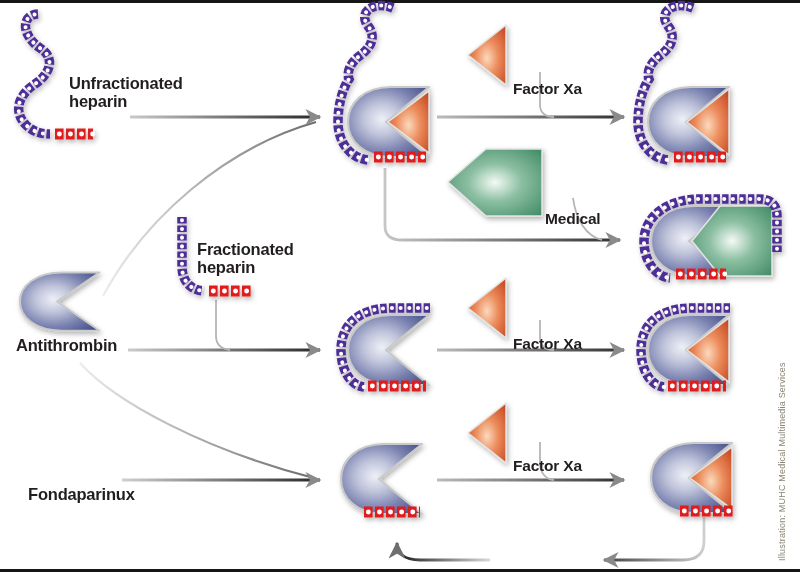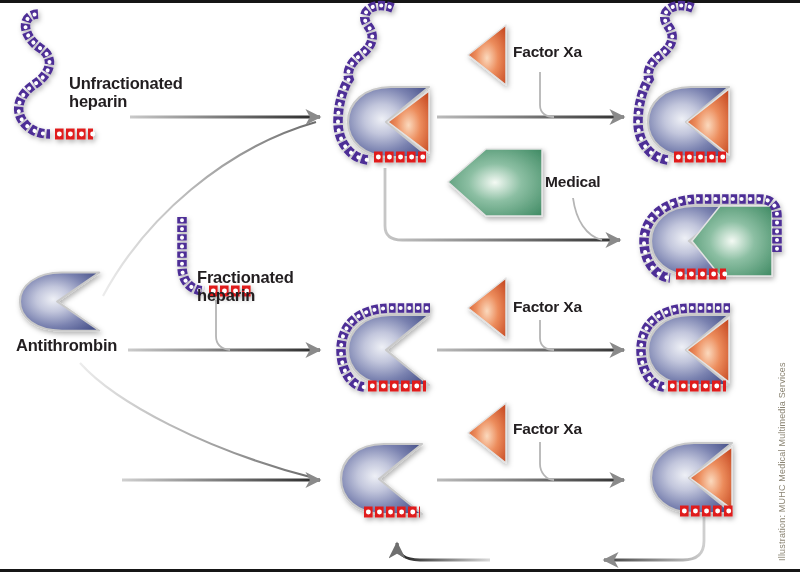--- a/index.html
+++ b/index.html
@@ -1,21 +1,21 @@
 <!DOCTYPE html>
 <html><head>
 <meta charset="utf-8">
 <style>
   html,body{margin:0;padding:0;background:#ffffff;}
   #stage{position:relative;width:800px;height:572px;background:#ffffff;overflow:hidden;
          font-family:"Liberation Sans",sans-serif;}
   .bar{position:absolute;left:0;width:800px;height:3px;background:#161616;}
   .lbl{position:absolute;font-weight:700;font-size:16.5px;line-height:1.07;color:#221e20;
        letter-spacing:-0.2px;white-space:pre-line;}
-  .lbl.small{font-size:15.5px;}
+  .lbl.small{font-size:15.5px;margin-top:37px;}
   .credit{position:absolute;left:777px;top:561px;width:235px;height:14px;
           transform:rotate(-90deg);transform-origin:0 0;
           font-size:9px;font-weight:400;color:#8b8574;letter-spacing:0.2px;}
   svg{position:absolute;left:0;top:0;}
   
   .bp{fill:none;stroke:#4e2f96;stroke-width:9.5;stroke-dasharray:6.4 2.2;}
   .bpd{fill:none;stroke:#ffffff;stroke-width:4;stroke-dasharray:0.1 8.6;stroke-dashoffset:-3.2;stroke-linecap:round;}
   .br{fill:none;stroke:#e01f1f;stroke-width:11;stroke-dasharray:8.6 2.4;}
   .brd{fill:none;stroke:#ffffff;stroke-width:4.8;stroke-dasharray:0.1 11;stroke-dashoffset:-4.3;stroke-linecap:round;}
   
@@ -206,21 +206,22 @@
     </g>
 
     <g filter="url(#ds)">
       <path class="br" d="M513 560 L567 560"></path>
       <path class="brd" d="M513 560 L567 560"></path>
     </g>
   </svg>
 
   <div class="lbl" style="left:47px;top:75px;margin-left:22px;">Unfractionated
 heparin</div>
-  <div class="lbl" style="left:197px;top:241px;margin-top:28px;">Fractionated
+  <div class="lbl" style="left:197px;top:241px;">Fractionated
 heparin</div>
   <div class="lbl" style="left:16px;top:337px;">Antithrombin</div>
+  <div class="lbl" style="left:28px;top:486px;">Fondaparinux</div>
   <div class="lbl small" style="left:513px;top:44px;">Factor Xa</div>
   <div class="lbl small" style="left:545px;top:174px;">Medical</div>
   <div class="lbl small" style="left:513px;top:299px;">Factor Xa</div>
   <div class="lbl small" style="left:513px;top:421px;">Factor Xa</div>
   <div class="credit">Illustration: MUHC Medical Multimedia Services</div>
 </div>
 
 </body></html>

